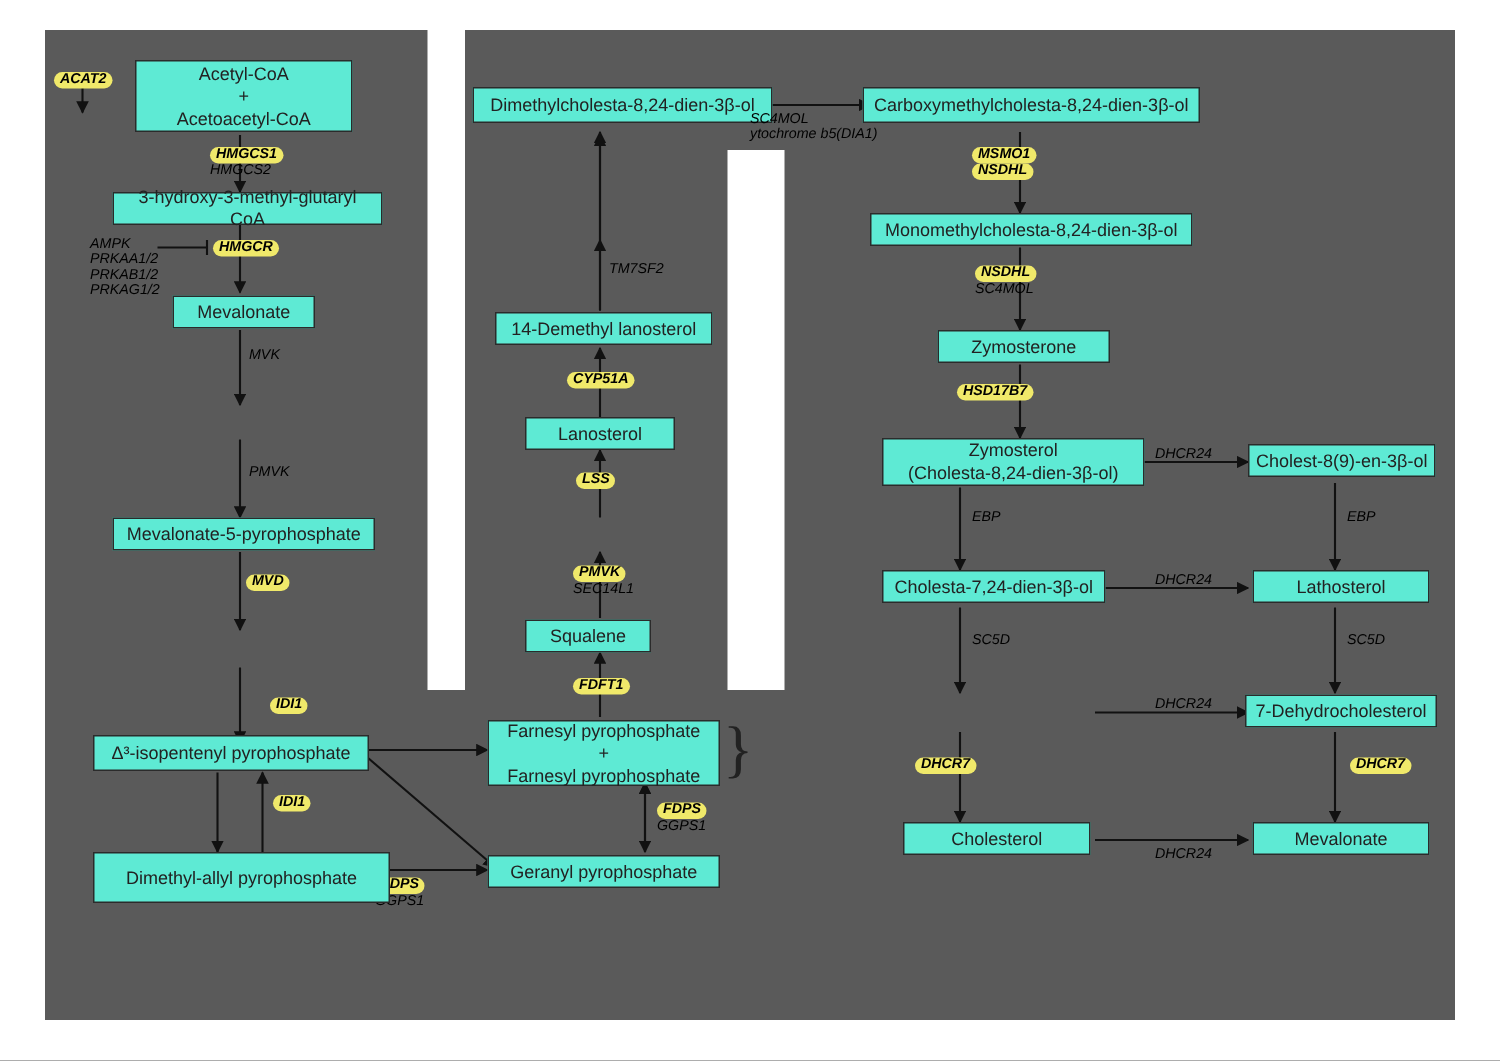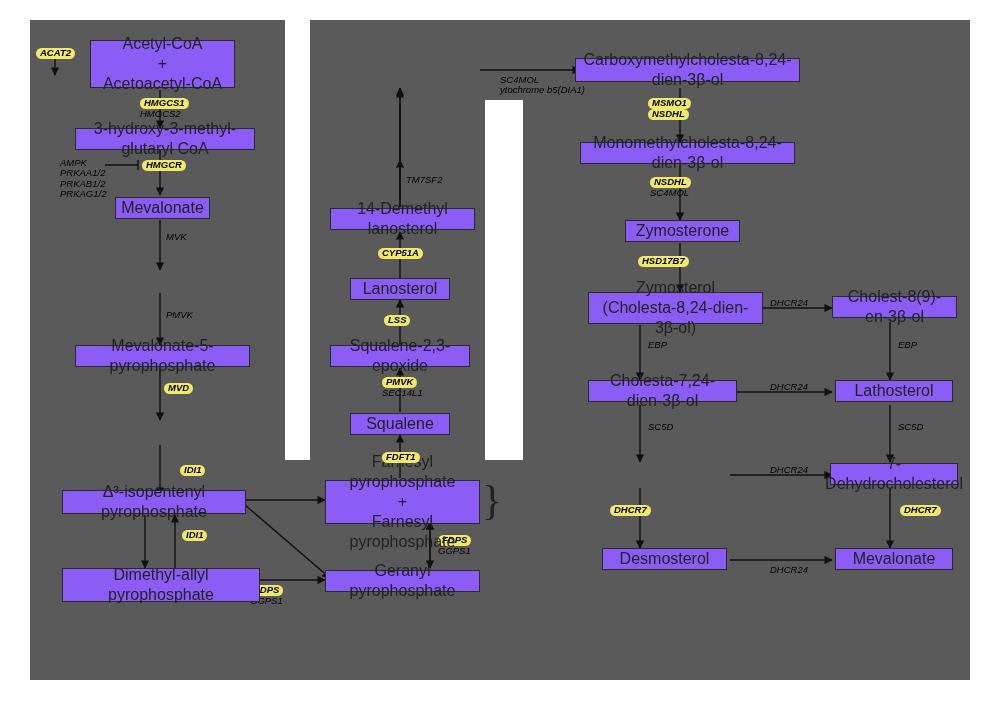--- a/index.html
+++ b/index.html
@@ -17,23 +17,23 @@
     top: 20px;
     width: 940px;
     height: 660px;
   }
   .bgshape {
     position: absolute;
     background: #5a5a5a;
   }
   .node {
     position: absolute;
-    background: #8b5cf6;
+    background: #5eead4;
     border: 1px solid #2b2b2b;
-    font-size: 16px;
+    font-size: 12px;
     color: #222;
     display: flex;
     align-items: center;
     justify-content: center;
     text-align: center;
     line-height: 1.25;
     padding: 2px 4px;
     box-sizing: border-box;
   }
   .enz {
@@ -205,34 +205,34 @@
   <div class="enz" data-name="enz-fdps2" style="left:408px;top:515px">
     <span class="hl">FDPS</span><br><span>GGPS1</span>
   </div>
 
   <div class="node" data-name="node-fpp" style="left:295px;top:460px;width:155px;height:44px;white-space:pre-line">Farnesyl pyrophosphate
 +
 Farnesyl pyrophosphate</div>
   <div class="curly" data-name="bracket" style="left:452px;top:456px">}</div>
 
   <div class="enz" data-name="enz-fdft1" style="left:352px;top:432px"><span class="hl">FDFT1</span></div>
-  <div class="node" data-name="node-squalene" style="left:320px;top:393px;width:100px;height:22px">Squalene</div>
+  <div class="node" data-name="node-squalene" style="left:320px;top:393px;width:84px;height:22px">Squalene</div>
 
   <div class="enz" data-name="enz-sqle" style="left:352px;top:357px">
     <span class="hl">PMVK</span><br><span>SEC14L1</span>
   </div>
-  <div class="node" data-name="node-sqepox" style="left:300px;top:325px;width:140px;height:22px">Squalene-2,3-epoxide</div>
 
   <div class="enz" data-name="enz-lss" style="left:354px;top:295px"><span class="hl">LSS</span></div>
   <div class="node" data-name="node-lanost" style="left:320px;top:258px;width:100px;height:22px">Lanosterol</div>
 
   <div class="enz" data-name="enz-cyp51a" style="left:348px;top:228px"><span class="hl">CYP51A</span></div>
   <div class="node" data-name="node-demeth14" style="left:300px;top:188px;width:145px;height:22px">14-Demethyl lanosterol</div>
 
   <div class="enz" data-name="enz-tm7sf2" style="left:376px;top:155px">TM7SF2</div>
+  <div class="node" data-name="node-dimeth" style="left:285px;top:38px;width:200px;height:24px">Dimethylcholesta-8,24-dien-3β-ol</div>
 
   <div class="enz" data-name="enz-sc4mol" style="left:470px;top:55px;line-height:1.1">
     <span>SC4MOL</span><br><span>ytochrome b5(DIA1)</span>
   </div>
 
   <div class="node" data-name="node-carboxy" style="left:545px;top:38px;width:225px;height:24px">Carboxymethylcholesta-8,24-dien-3β-ol</div>
   <div class="enz" data-name="enz-msmo" style="left:618px;top:78px">
     <span class="hl">MSMO1</span><br><span class="hl">NSDHL</span>
   </div>
 
@@ -258,21 +258,21 @@
 
   <div class="enz" data-name="enz-sc5d1" style="left:618px;top:402px">SC5D</div>
   <div class="enz" data-name="enz-sc5d2" style="left:868px;top:402px">SC5D</div>
 
   <div class="node" data-name="node-dehydchol" style="left:800px;top:443px;width:128px;height:22px">7-Dehydrocholesterol</div>
   <div class="enz" data-name="enz-dhcr24-3" style="left:740px;top:445px">DHCR24</div>
 
   <div class="enz" data-name="enz-dhcr7-1" style="left:580px;top:485px"><span class="hl">DHCR7</span></div>
   <div class="enz" data-name="enz-dhcr7-2" style="left:870px;top:485px"><span class="hl">DHCR7</span></div>
 
-  <div class="node" data-name="node-desmost" style="left:572px;top:528px;width:125px;height:22px">Desmosterol</div>
+  <div class="node" data-name="node-desmost" style="left:572px;top:528px;width:125px;height:22px">Cholesterol</div>
   <div class="node" data-name="node-cholest" style="left:805px;top:528px;width:118px;height:22px">Mevalonate</div>
   <div class="enz" data-name="enz-dhcr24-4" style="left:740px;top:545px">DHCR24</div>
 
   <div class="node" data-name="node-ipp-real" style="left:32px;top:470px;width:184px;height:24px">Δ³-isopentenyl pyrophosphate</div>
   <div class="node" data-name="node-dmapp-real" style="left:32px;top:548px;width:198px;height:34px">Dimethyl-allyl pyrophosphate</div>
 
   <style>
   </style>
   <div class="enz" data-name="enz-idi1b" style="left:152px;top:510px"><span class="hl">IDI1</span></div>
 

